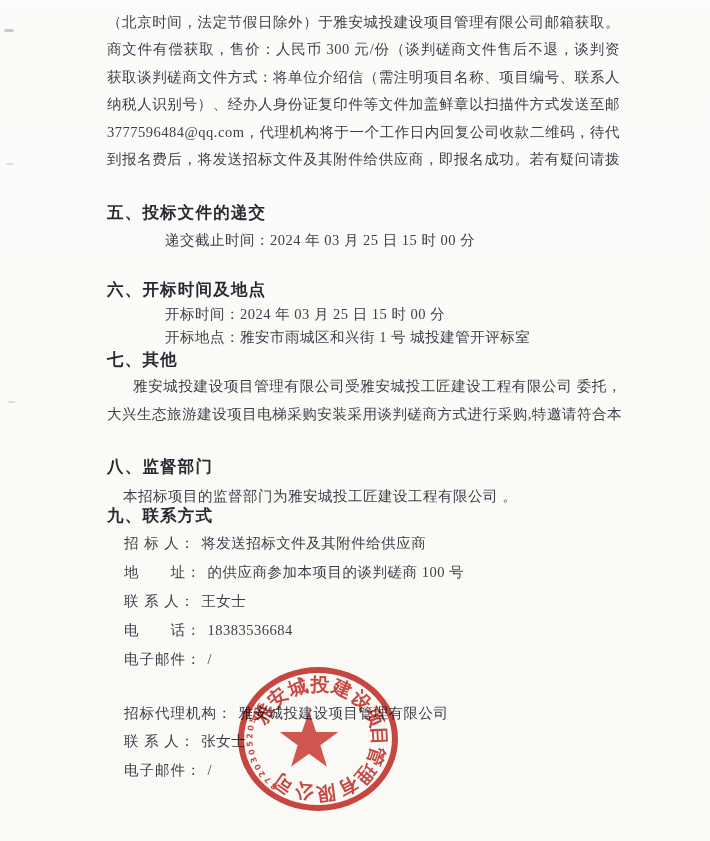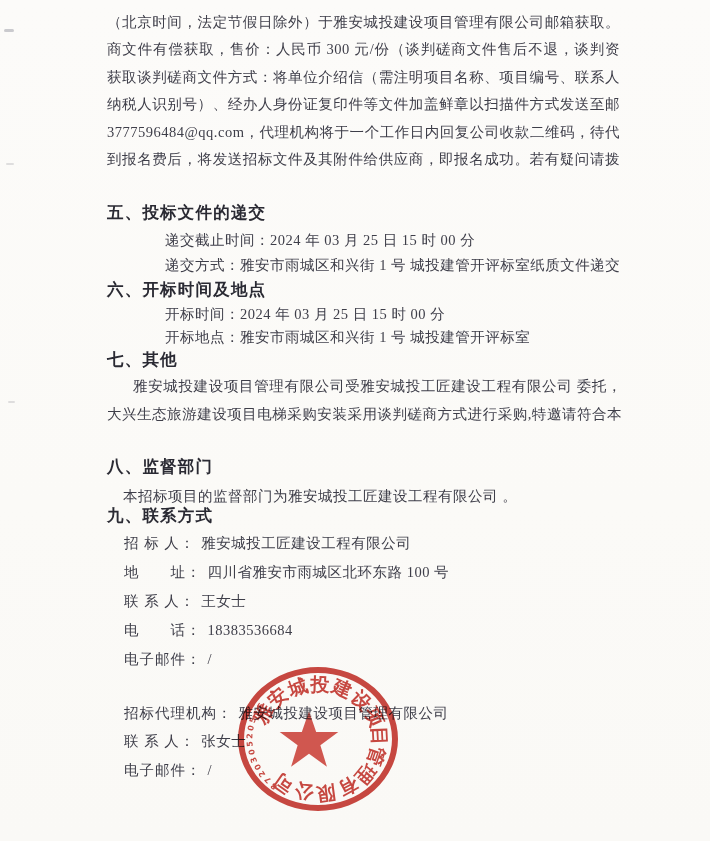--- a/index.html
+++ b/index.html
@@ -77,43 +77,42 @@
     <div class="line">（北京时间，法定节假日除外）于雅安城投建设项目管理有限公司邮箱获取。本项目谈判磋</div>
     <div class="line">商文件有偿获取，售价：人民币 300 元/份（谈判磋商文件售后不退，谈判资格不能转让）。</div>
     <div class="line">获取谈判磋商文件方式：将单位介绍信（需注明项目名称、项目编号、联系人及联系电话、</div>
     <div class="line last">纳税人识别号）、经办人身份证复印件等文件加盖鲜章以扫描件方式发送至邮箱</div>
     <div class="line">3777596484@qq.com，代理机构将于一个工作日内回复公司收款二维码，待代理机构成功收</div>
     <div class="line">到报名费后，将发送招标文件及其附件给供应商，即报名成功。若有疑问请拨打 0835-</div>
   </div>
 
   <div class="h" style="top:202px">五、投标文件的递交</div>
   <div class="item" style="top:231px">递交截止时间：2024 年 03 月 25 日  15 时 00 分</div>
-  <div class="item" style="top:256px">递交方式：雅安市雨城区和兴街 1 号  城投建管开评标室纸质文件递交</div>
 
   <div class="h" style="top:279px">六、开标时间及地点</div>
   <div class="item" style="top:305px">开标时间：2024 年 03 月 25 日  15 时 00 分</div>
   <div class="item" style="top:328px">开标地点：雅安市雨城区和兴街 1 号  城投建管开评标室</div>
 
   <div class="h" style="top:349px">七、其他</div>
   <div class="para7">
     <div class="line first">雅安城投建设项目管理有限公司受雅安城投工匠建设工程有限公司 委托，拟对 雅安市</div>
     <div class="line">大兴生态旅游建设项目电梯采购安装采用谈判磋商方式进行采购,特邀请符合本次采购要求</div>
   </div>
 
   <div class="h" style="top:456px">八、监督部门</div>
   <div class="s8line">本招标项目的监督部门为雅安城投工匠建设工程有限公司 。</div>
 
   <div class="h" style="top:505px">九、联系方式</div>
 
   <div class="contacts tenderer" style="top:529px">
     <div class="crow">
-      <span class="lbl">招 标 人：</span><span class="val">雅安城投工匠建设工程有限公司</span>
+      <span class="lbl">招 标 人：</span><span class="val">将发送招标文件及其附件给供应商</span>
     </div>
     <div class="crow">
-      <span class="lbl">地　　址：</span><span class="val">四川省雅安市雨城区北环东路 100 号</span>
+      <span class="lbl">地　　址：</span><span class="val">的供应商参加本项目的谈判磋商 100 号</span>
     </div>
     <div class="crow">
       <span class="lbl">联 系 人：</span><span class="val">王女士</span>
     </div>
     <div class="crow">
       <span class="lbl">电　　话：</span><span class="val">18383536684</span>
     </div>
     <div class="crow">
       <span class="lbl">电子邮件：</span><span class="val">/</span>
     </div>

